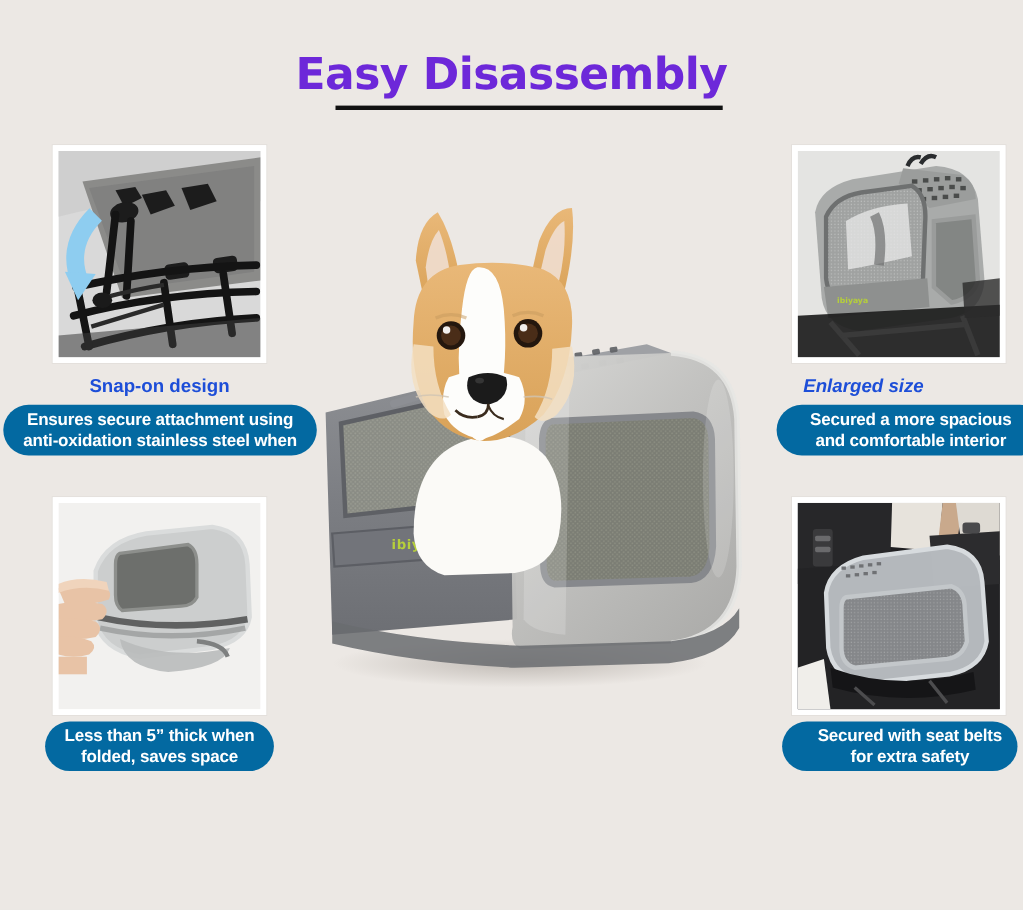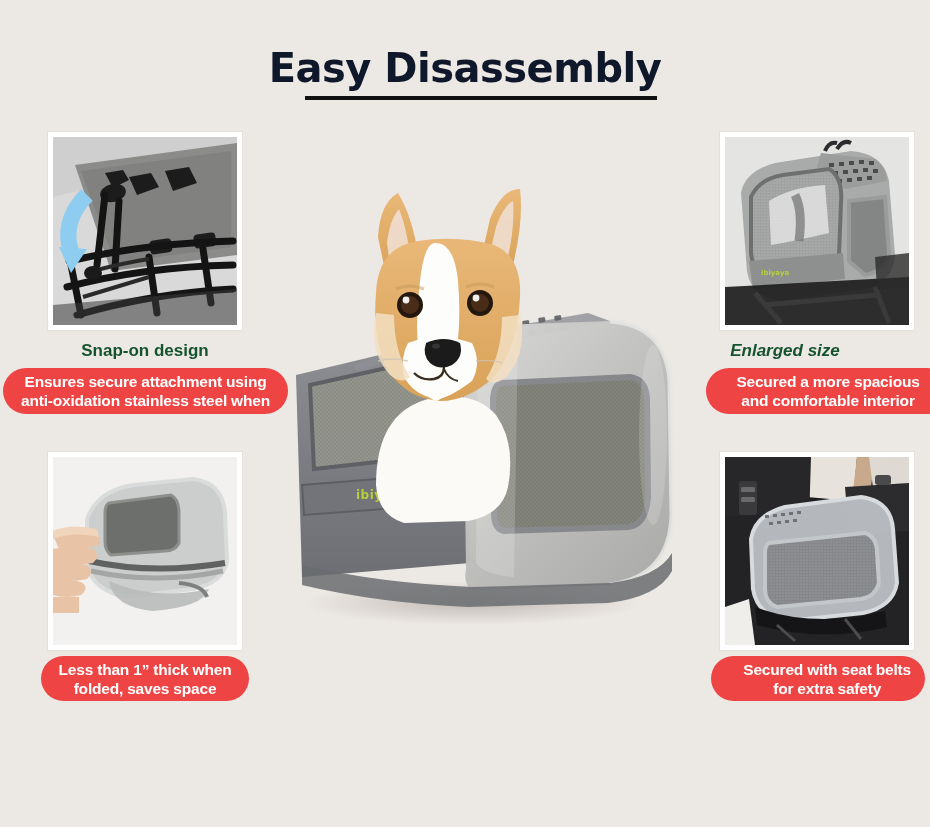--- a/index.html
+++ b/index.html
@@ -25,21 +25,21 @@
   .title-wrap {
     position: absolute;
     left: 0;
     top: 44px;
     width: 930px;
     text-align: center;
   }
   .title {
     font-size: 40px;
     font-weight: bold;
-    color: #0f172a;
+    color: #6d28d9;
     letter-spacing: -0.5px;
     line-height: 48px;
     font-family: "DejaVu Sans", sans-serif;
   }
   .title-rule {
     position: absolute;
     left: 305px;
     top: 96px;
     width: 352px;
     height: 4px;
@@ -71,33 +71,33 @@
   .feature.tr .thumb-frame,
   .feature.br .thumb-frame { margin-left: 80px; }
 
   .thumb-img { position: absolute; inset: 0; }
   .thumb-img svg { display: block; width: 100%; height: 100%; }
 
   .feature-title {
     text-align: center;
     font-size: 17px;
     font-weight: bold;
-    color: #14532d;
+    color: #1d4ed8;
     margin-top: 10px;
     line-height: 22px;
     font-family: "Liberation Sans", sans-serif;
     white-space: nowrap;
   }
   .feature.tl .feature-title,
   .feature.bl .feature-title { width: 290px; }
   .feature.tr .feature-title,
   .feature.br .feature-title { width: 290px; font-style: italic; }
 
   .badge {
-    background: #ef4444;
+    background: #0369a1;
     color: #ffffff;
     border-radius: 26px;
     font-size: 15.5px;
     font-weight: bold;
     line-height: 19px;
     text-align: center;
     padding: 7px 14px;
     box-sizing: border-box;
     display: flex;
     align-items: center;
@@ -408,21 +408,21 @@
             <path d="M0 106 Q16 104 34 108 Q42 114 34 122 Q16 126 0 122 Z"></path>
             <path d="M0 122 Q14 120 30 126 Q36 132 28 138 Q14 142 0 138 Z"></path>
           </g>
           <path d="M0 74 Q18 66 44 72 L46 80 Q22 74 0 82 Z" fill="#f0d4bc"></path>
           <rect x="0" y="140" width="26" height="16" fill="#e8c3a6"></rect>
         </svg>
       </div>
     </div>
     <div class="badge">
       <div>
-        <span>Less than 1” thick when</span>
+        <span>Less than 5” thick when</span>
         <span>folded, saves space</span>
       </div>
     </div>
   </div>
 
   <div class="feature br">
     <div class="thumb-frame">
       <div class="thumb-img">
         <svg viewBox="0 0 184 188" xmlns="http://www.w3.org/2000/svg">
           <defs>

